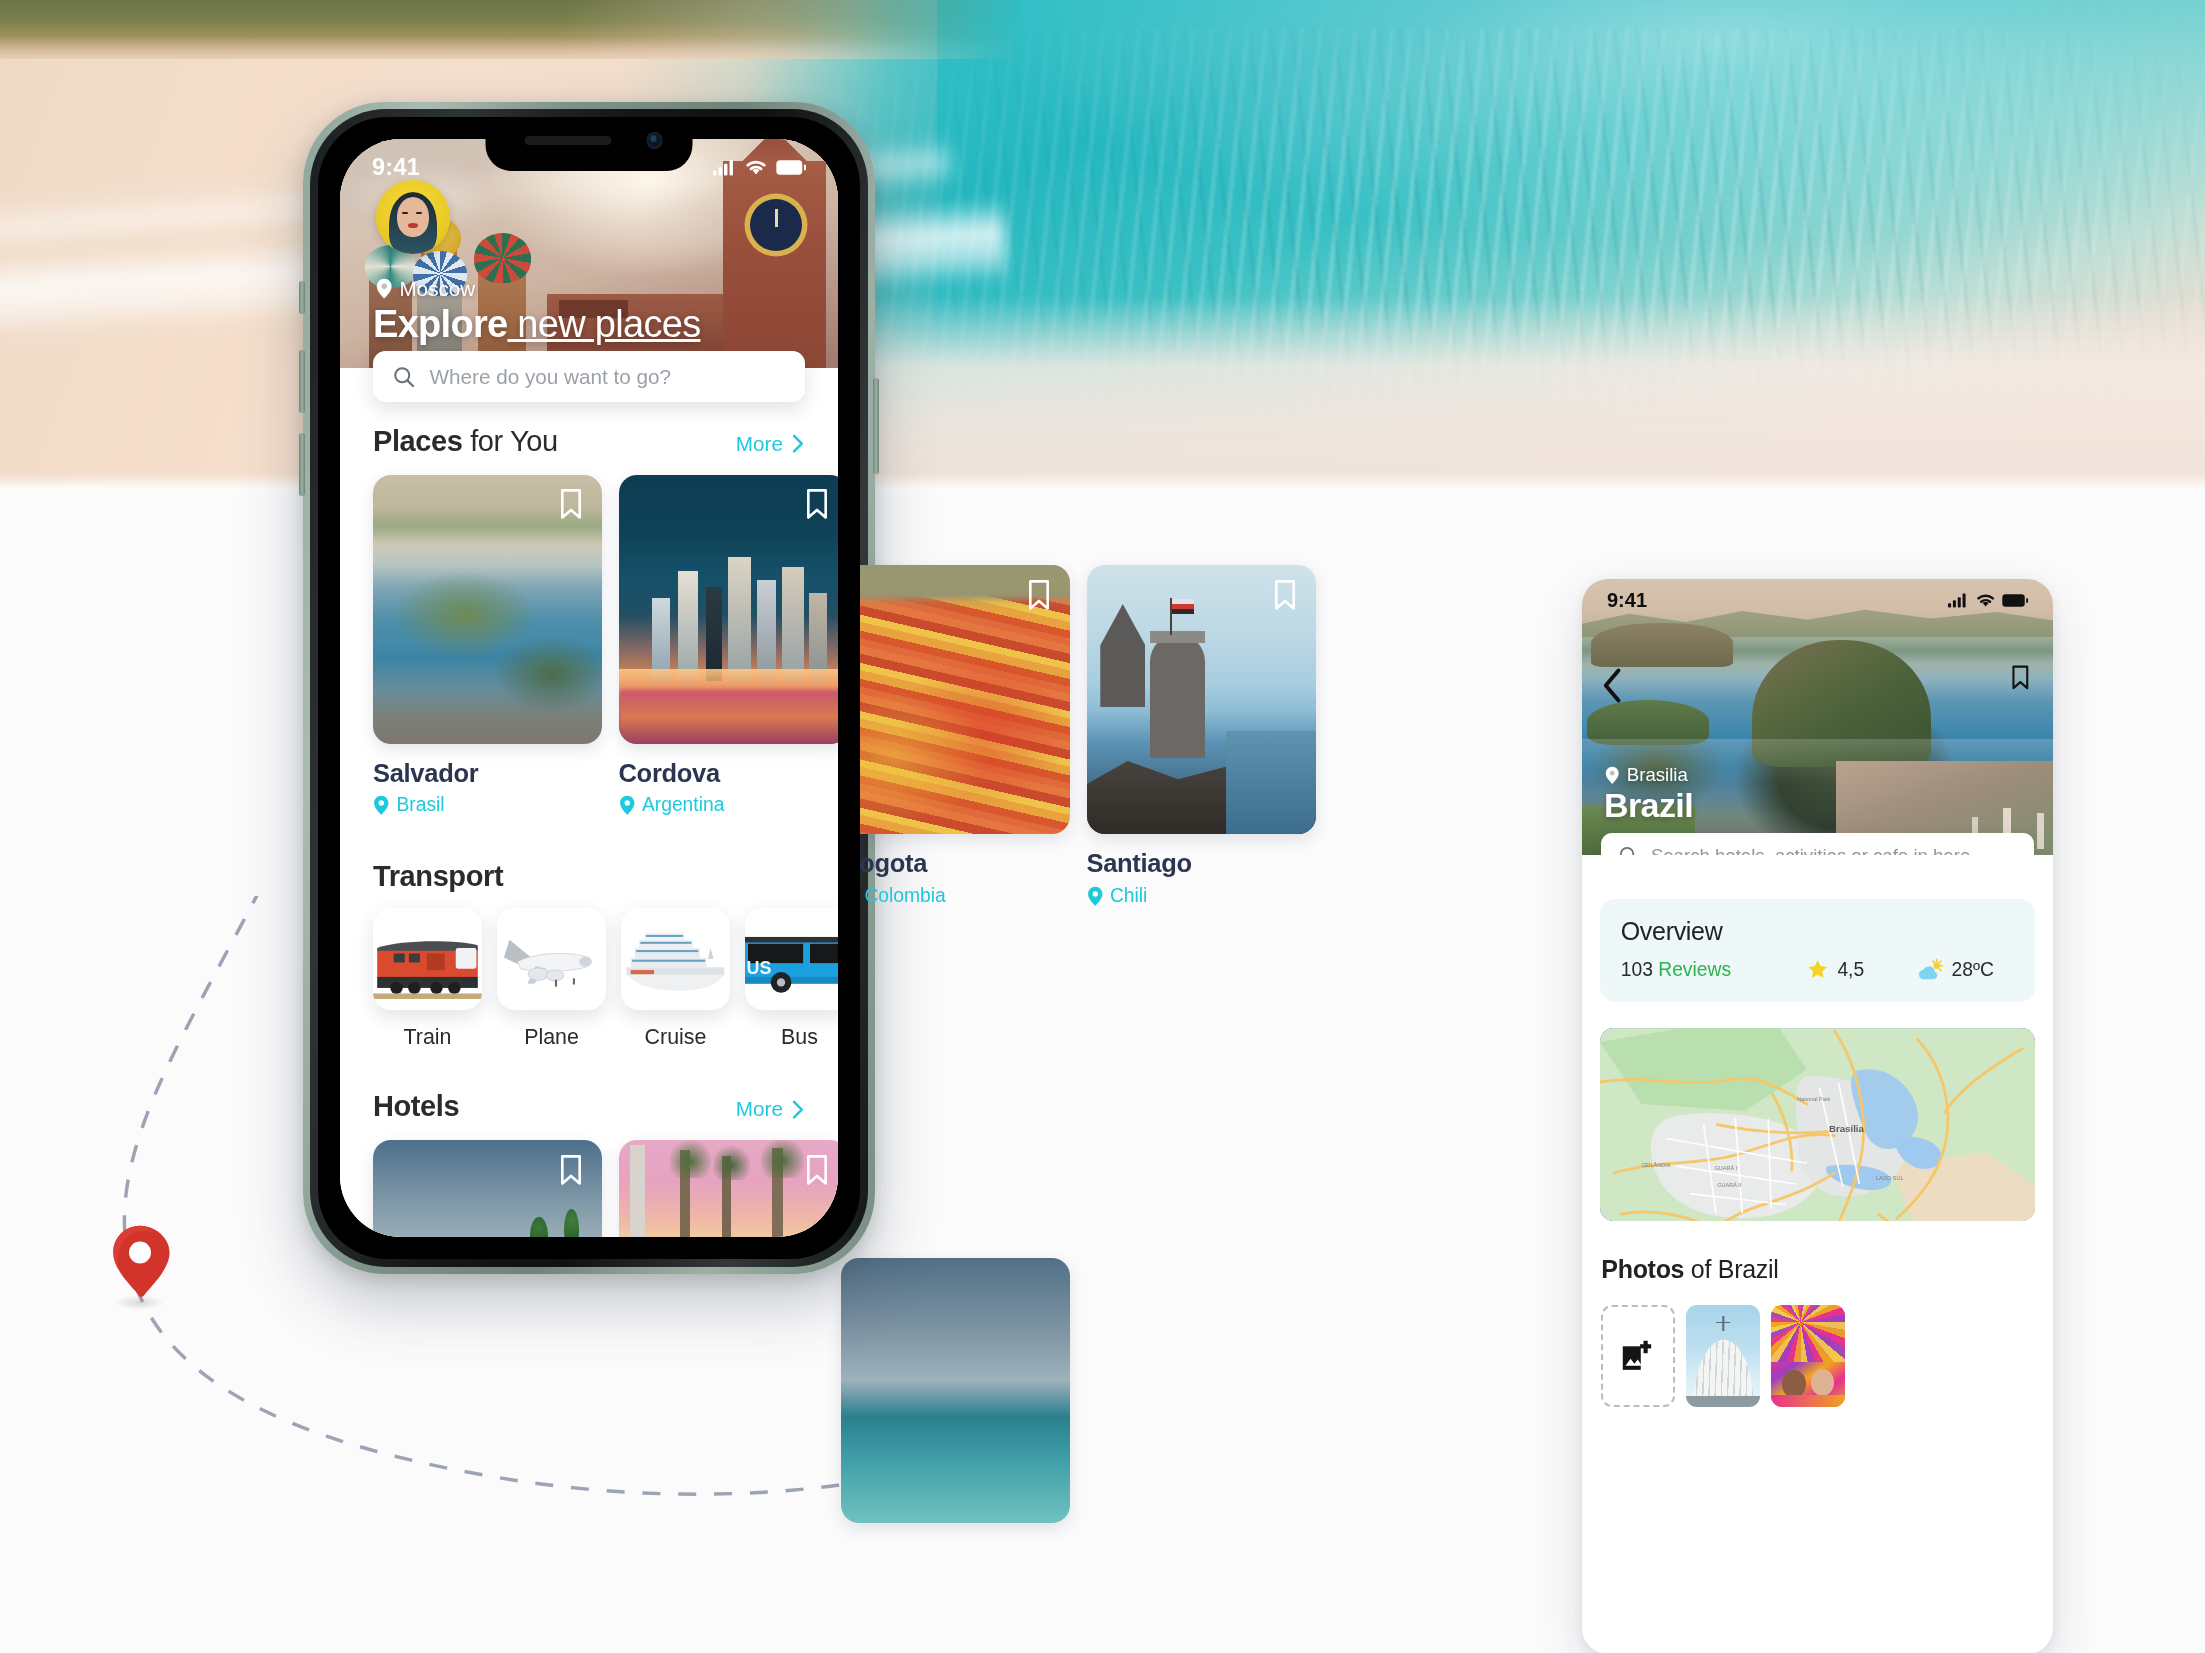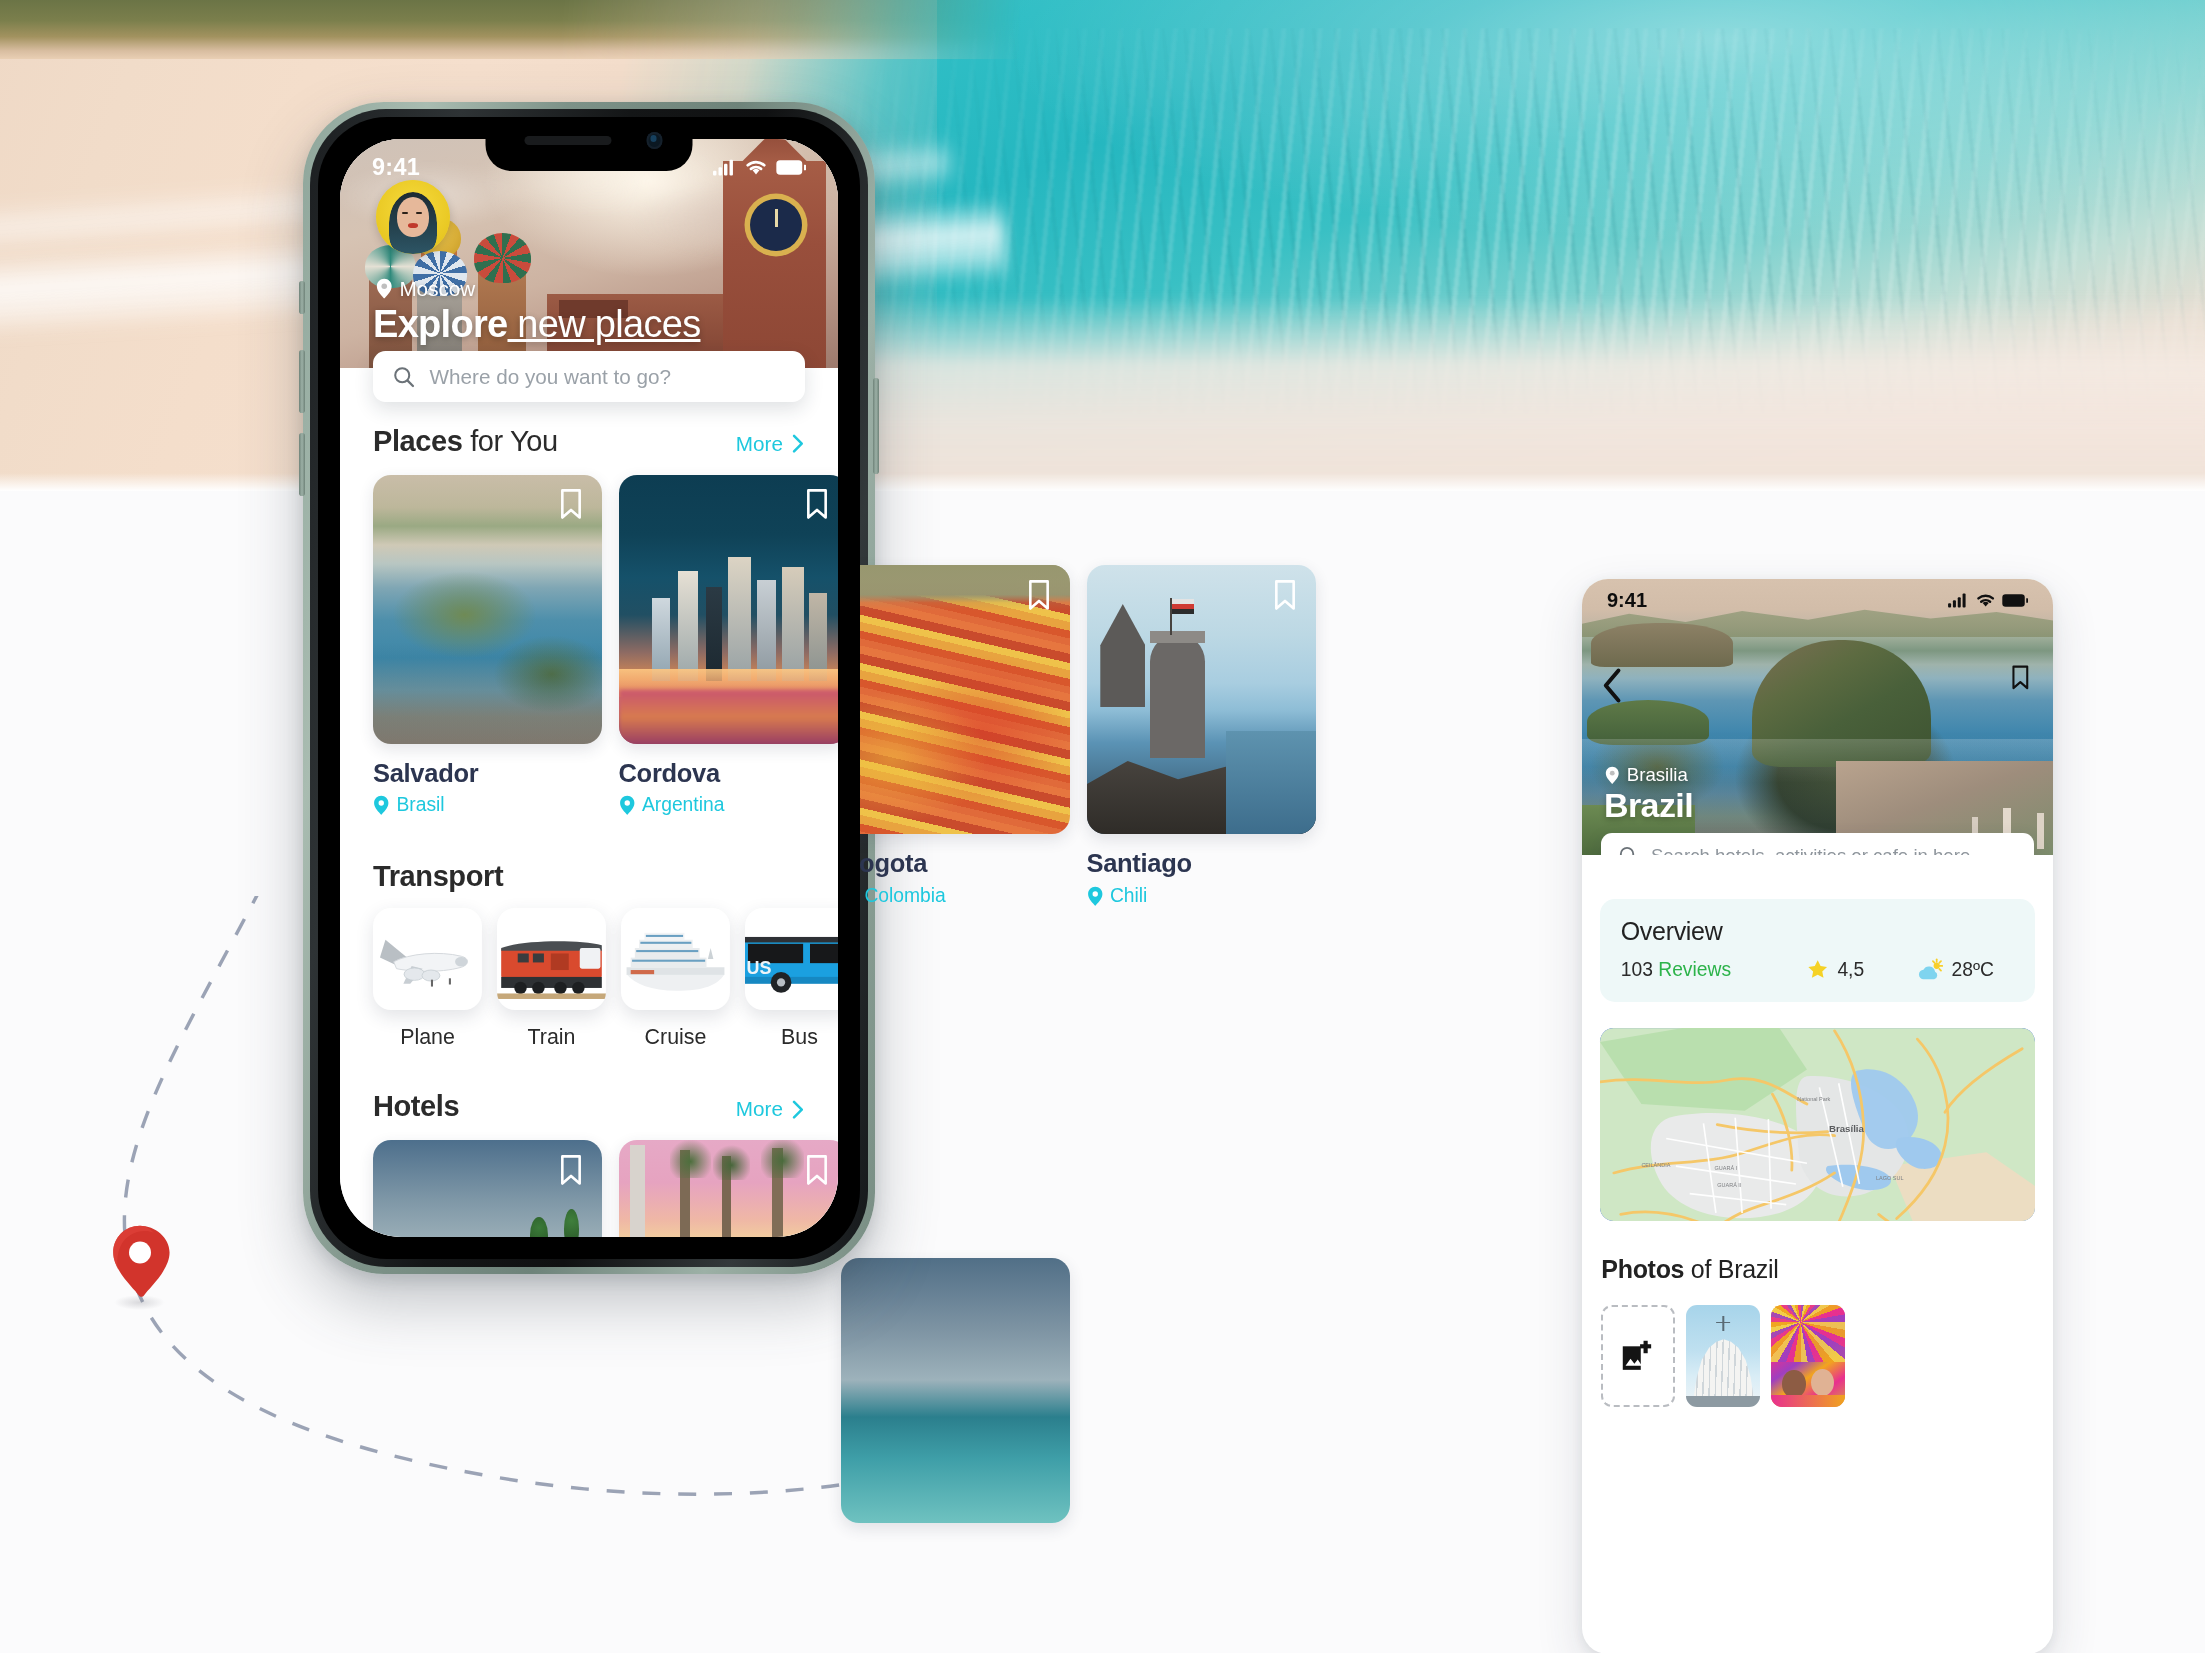--- a/index.html
+++ b/index.html
@@ -444,51 +444,51 @@
           <div style="margin-top:44px;">
             <div class="section-head">
               <div class="section-title">
                 <b>Transport</b>
               </div>
             </div>
             <div class="trans-row">
               <div class="trans-item">
                 <div class="trans-tile">
                   <svg width="109" height="102" viewBox="0 0 158 148">
-                    <path d="M18 46 L52 74 L40 86 L10 72 Z" fill="#b9bfc4"></path>
-                    <path d="M30 78 C52 66 96 62 128 70 C140 73 140 82 128 86 C96 95 52 92 34 88 Z" fill="#f2f4f6" stroke="#d3d8dc" stroke-width="1.4"></path>
-                    <ellipse cx="128" cy="78" rx="9" ry="7" fill="#cfd5da"></ellipse>
-                    <path d="M56 84 L44 110 L54 110 L72 88 Z" fill="#c8ced3"></path>
-                    <ellipse cx="60" cy="96" rx="15" ry="9" fill="#e4e8ec" stroke="#c7ced3" stroke-width="1.2"></ellipse>
-                    <ellipse cx="84" cy="98" rx="13" ry="8" fill="#e4e8ec" stroke="#c7ced3" stroke-width="1.2"></ellipse>
-                    <rect x="84" y="104" width="3" height="10" fill="#666"></rect>
-                    <rect x="110" y="102" width="3" height="9" fill="#666"></rect>
-                  </svg>
-                </div>
-                <div class="trans-label">Plane</div>
-              </div>
-
-              <div class="trans-item">
-                <div class="trans-tile">
-                  <svg width="109" height="102" viewBox="0 0 158 148">
                     <rect x="6" y="58" width="146" height="44" rx="4" fill="#d94a2e"></rect>
                     <path d="M6 58 C40 46 120 46 152 54 L152 62 L6 62 Z" fill="#4a4e52"></path>
                     <rect x="120" y="58" width="30" height="30" rx="3" fill="#f0f2f4"></rect>
                     <rect x="30" y="66" width="16" height="13" fill="#3a3c3e"></rect>
                     <rect x="52" y="66" width="16" height="13" fill="#3a3c3e"></rect>
                     <rect x="78" y="66" width="26" height="24" fill="#b03a22"></rect>
                     <rect x="6" y="100" width="146" height="16" fill="#2e3134"></rect>
                     <circle cx="34" cy="116" r="9" fill="#1d1f21"></circle>
                     <circle cx="60" cy="116" r="9" fill="#1d1f21"></circle>
                     <circle cx="92" cy="116" r="9" fill="#1d1f21"></circle>
                     <circle cx="118" cy="116" r="9" fill="#1d1f21"></circle>
                     <rect x="0" y="124" width="158" height="8" fill="#c6a87a"></rect>
                   </svg>
                 </div>
                 <div class="trans-label">Train</div>
+              </div>
+
+              <div class="trans-item">
+                <div class="trans-tile">
+                  <svg width="109" height="102" viewBox="0 0 158 148">
+                    <path d="M18 46 L52 74 L40 86 L10 72 Z" fill="#b9bfc4"></path>
+                    <path d="M30 78 C52 66 96 62 128 70 C140 73 140 82 128 86 C96 95 52 92 34 88 Z" fill="#f2f4f6" stroke="#d3d8dc" stroke-width="1.4"></path>
+                    <ellipse cx="128" cy="78" rx="9" ry="7" fill="#cfd5da"></ellipse>
+                    <path d="M56 84 L44 110 L54 110 L72 88 Z" fill="#c8ced3"></path>
+                    <ellipse cx="60" cy="96" rx="15" ry="9" fill="#e4e8ec" stroke="#c7ced3" stroke-width="1.2"></ellipse>
+                    <ellipse cx="84" cy="98" rx="13" ry="8" fill="#e4e8ec" stroke="#c7ced3" stroke-width="1.2"></ellipse>
+                    <rect x="84" y="104" width="3" height="10" fill="#666"></rect>
+                    <rect x="110" y="102" width="3" height="9" fill="#666"></rect>
+                  </svg>
+                </div>
+                <div class="trans-label">Plane</div>
               </div>
 
               <div class="trans-item">
                 <div class="trans-tile">
                   <svg width="109" height="102" viewBox="0 0 158 148">
                     <path d="M8 96 L150 96 C140 112 120 120 80 120 C44 120 20 110 8 96 Z" fill="#eef0f2"></path>
                     <rect x="8" y="86" width="142" height="11" fill="#dfe3e6"></rect>
                     <rect x="14" y="72" width="110" height="15" fill="#e9ecee"></rect>
                     <rect x="20" y="58" width="94" height="15" fill="#e9ecee"></rect>
                     <rect x="26" y="46" width="78" height="13" fill="#edf0f2"></rect>

